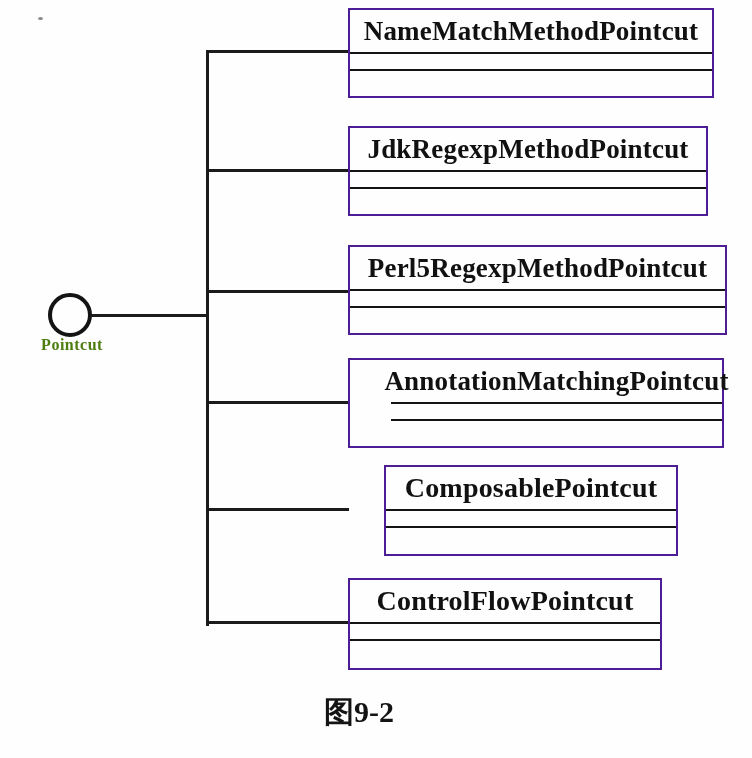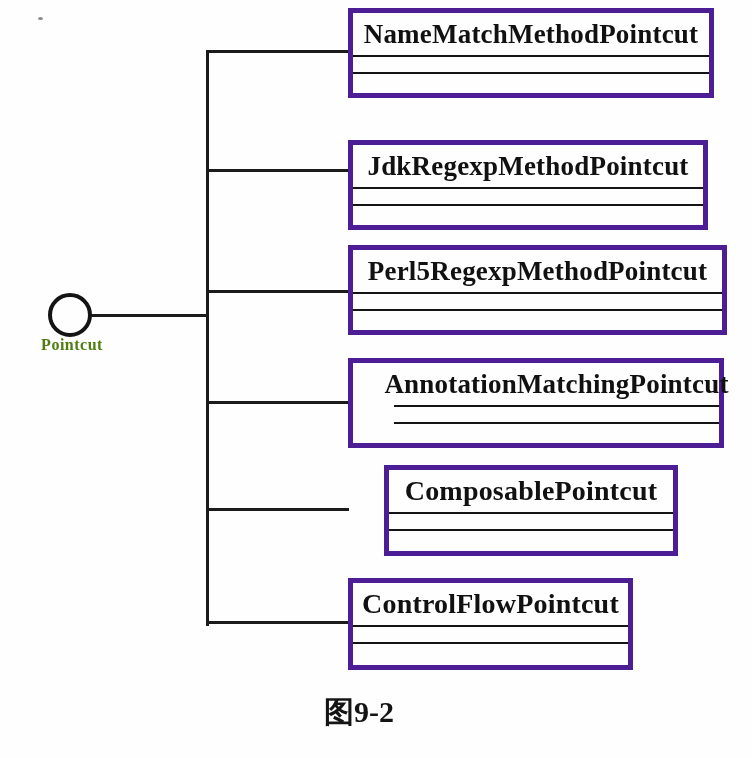--- a/index.html
+++ b/index.html
@@ -34,29 +34,29 @@
   .branch-1 { top: 50px;  }
   .branch-2 { top: 169px; }
   .branch-3 { top: 290px; }
   .branch-4 { top: 401px; }
   .branch-5 { top: 508px; }
   .branch-6 { top: 621px; }
 
   
   .class-box {
     position: absolute; left: 348px;
-    border: 5px solid #4c1d95; background: #fefefe;
+    border: 2px solid #4c1d95; background: #fefefe;
     display: flex; flex-direction: column;
   }
   .box-1 { top: 8px;   width: 366px; height: 90px; }
-  .box-2 { top: 140px; width: 360px; height: 90px; }
+  .box-2 { top: 126px; width: 360px; height: 90px; }
   .box-3 { top: 245px; width: 379px; height: 90px; }
   .box-4 { top: 358px; width: 376px; height: 90px; padding-left: 41px; }
   .box-5 { top: 465px; width: 294px; height: 91px; margin-left: 36px; }
-  .box-6 { top: 578px; width: 285px; height: 92px; }
+  .box-6 { top: 578px; width: 314px; height: 92px; }
 
   .cmp-title {
     height: 42px; display: flex; align-items: center; justify-content: center;
     font-weight: bold; font-size: 27px; letter-spacing: 0.2px;
     white-space: nowrap; color: #111;
   }
   .box-5 .cmp-title, .box-6 .cmp-title { font-size: 28px; }
   .cmp-mid   { height: 17px; border-top: 2px solid #141414; }
   .cmp-empty { flex: 1;      border-top: 2px solid #141414; }
 

